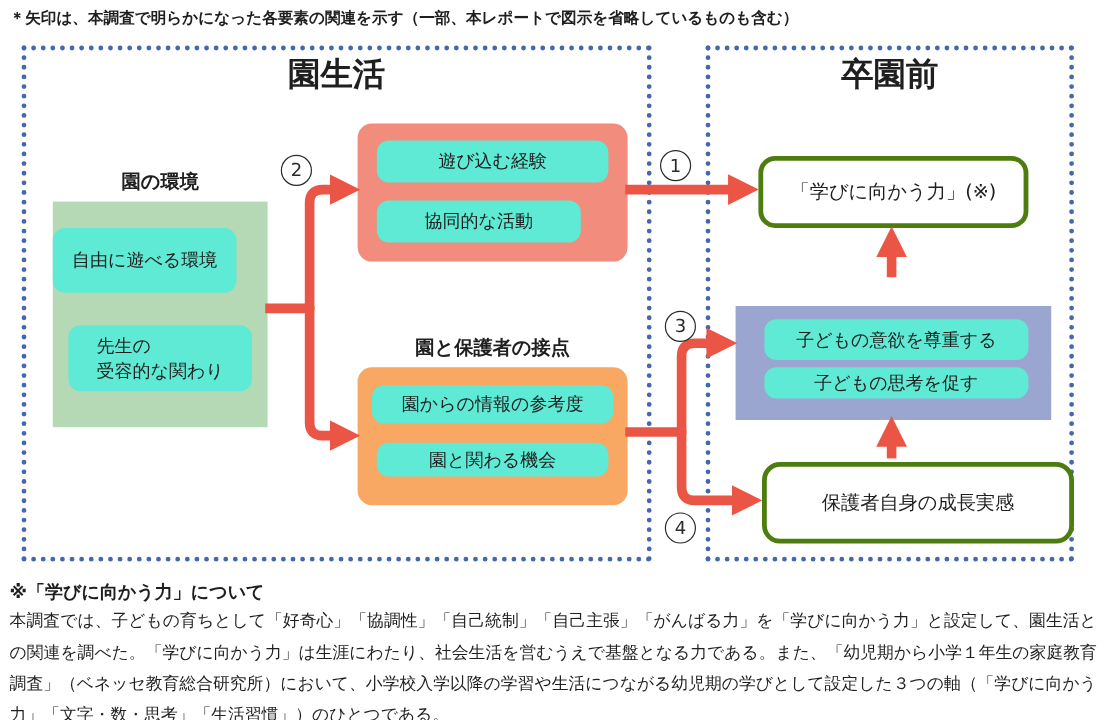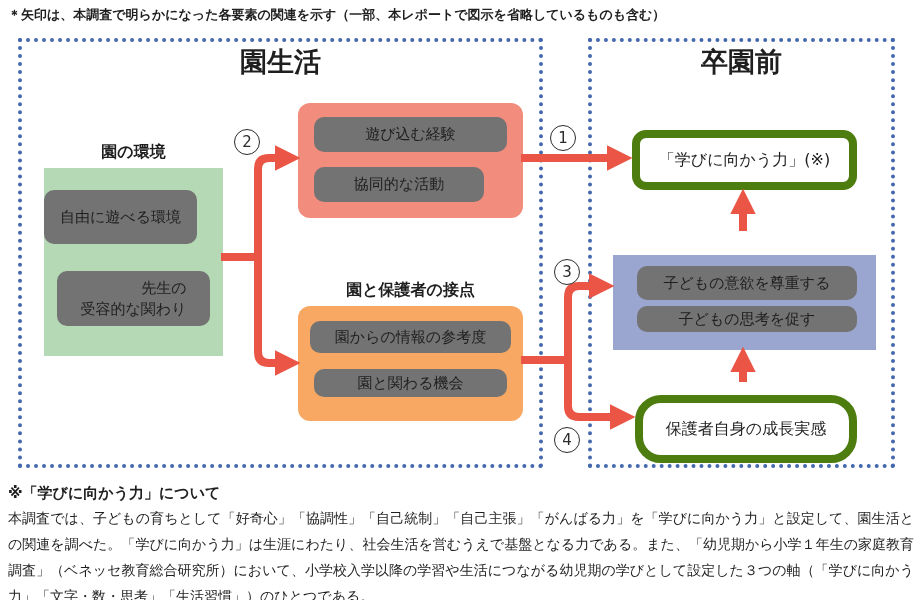--- a/index.html
+++ b/index.html
@@ -16,25 +16,25 @@
   .panel-title{font-size:27px;font-weight:bold;text-align:center;}
   .title-left{left:18px;top:44px;width:525px;}
   .title-right{left:588px;top:44px;width:307px;}
   .group-label{font-size:16px;font-weight:bold;text-align:center;line-height:19px;}
   .fill-box{border-radius:0;}
   .fill-green{background:#b5d9b5;}
   .fill-red{background:#f28c7c;border-radius:12px;}
   .fill-orange{background:#f8a863;border-radius:12px;}
   .fill-blue{background:#9aa6d0;}
   .item{
-    background:#737373;border-radius:10px;display:flex;align-items:center;justify-content:center;
-    text-align:right;font-size:15px;line-height:1.35;white-space:pre-line;
+    background:#5eead4;border-radius:10px;display:flex;align-items:center;justify-content:center;
+    text-align:left;font-size:15px;line-height:1.35;white-space:pre-line;
   }
   .outline-box{
-    background:#ffffff;border:8px solid #4d7c0f;display:flex;align-items:center;justify-content:center;
+    background:#ffffff;border:4px solid #4d7c0f;display:flex;align-items:center;justify-content:center;
     text-align:center;font-size:16px;
   }
   .num-badge{
     width:26px;height:26px;border:1.5px solid #2b2b2b;border-radius:50%;background:#ffffff;
     display:flex;align-items:center;justify-content:center;font-size:15px;line-height:1;color:#2b2b2b;
   }
   .footnote-heading{left:8px;top:484px;width:904px;font-size:15px;font-weight:bold;}
   .footnote-body{left:8px;top:505px;width:906px;font-size:14px;line-height:26px;text-align:justify;}
   svg.arrows{position:absolute;left:0;top:0;width:920px;height:600px;pointer-events:none;}
 </style>
@@ -66,21 +66,21 @@
   <div class="abs item" style="left:310px;top:321px;width:201px;height:32px;">園からの情報の参考度</div>
   <div class="abs item" style="left:314px;top:369px;width:193px;height:28px;">園と関わる機会</div>
 
   <div class="abs outline-box" style="left:632px;top:130px;width:225px;height:60px;border-radius:14px;">「学びに向かう力」(※)</div>
 
   <div class="abs group-label" style="left:613px;top:234px;width:263px;margin-top:24px;">保護者の養育態度</div>
   <div class="abs fill-box fill-blue" style="left:613px;top:255px;width:263px;height:95px;"></div>
   <div class="abs item" style="left:637px;top:266px;width:220px;height:34px;">子どもの意欲を尊重する</div>
   <div class="abs item" style="left:637px;top:306px;width:220px;height:26px;">子どもの思考を促す</div>
 
-  <div class="abs outline-box" style="left:635px;top:395px;width:222px;height:68px;border-radius:26px;">保護者自身の成長実感</div>
+  <div class="abs outline-box" style="left:635px;top:385px;width:260px;height:68px;border-radius:15px;">保護者自身の成長実感</div>
 
   <svg class="arrows" viewBox="0 0 920 600">
     <defs>
       <marker id="ah" viewBox="0 0 10 10" refX="0.5" refY="5" markerWidth="3.2" markerHeight="3.2" orient="auto" markerUnits="strokeWidth">
         <path d="M0,0 L10,5 L0,10 Z" fill="#eb5545"></path>
       </marker>
     </defs>
     <g stroke="#eb5545" stroke-width="8" fill="none" stroke-linejoin="round">
       <path d="M521,158 H608" marker-end="url(#ah)"></path>
       <path d="M221,257 H258"></path>

